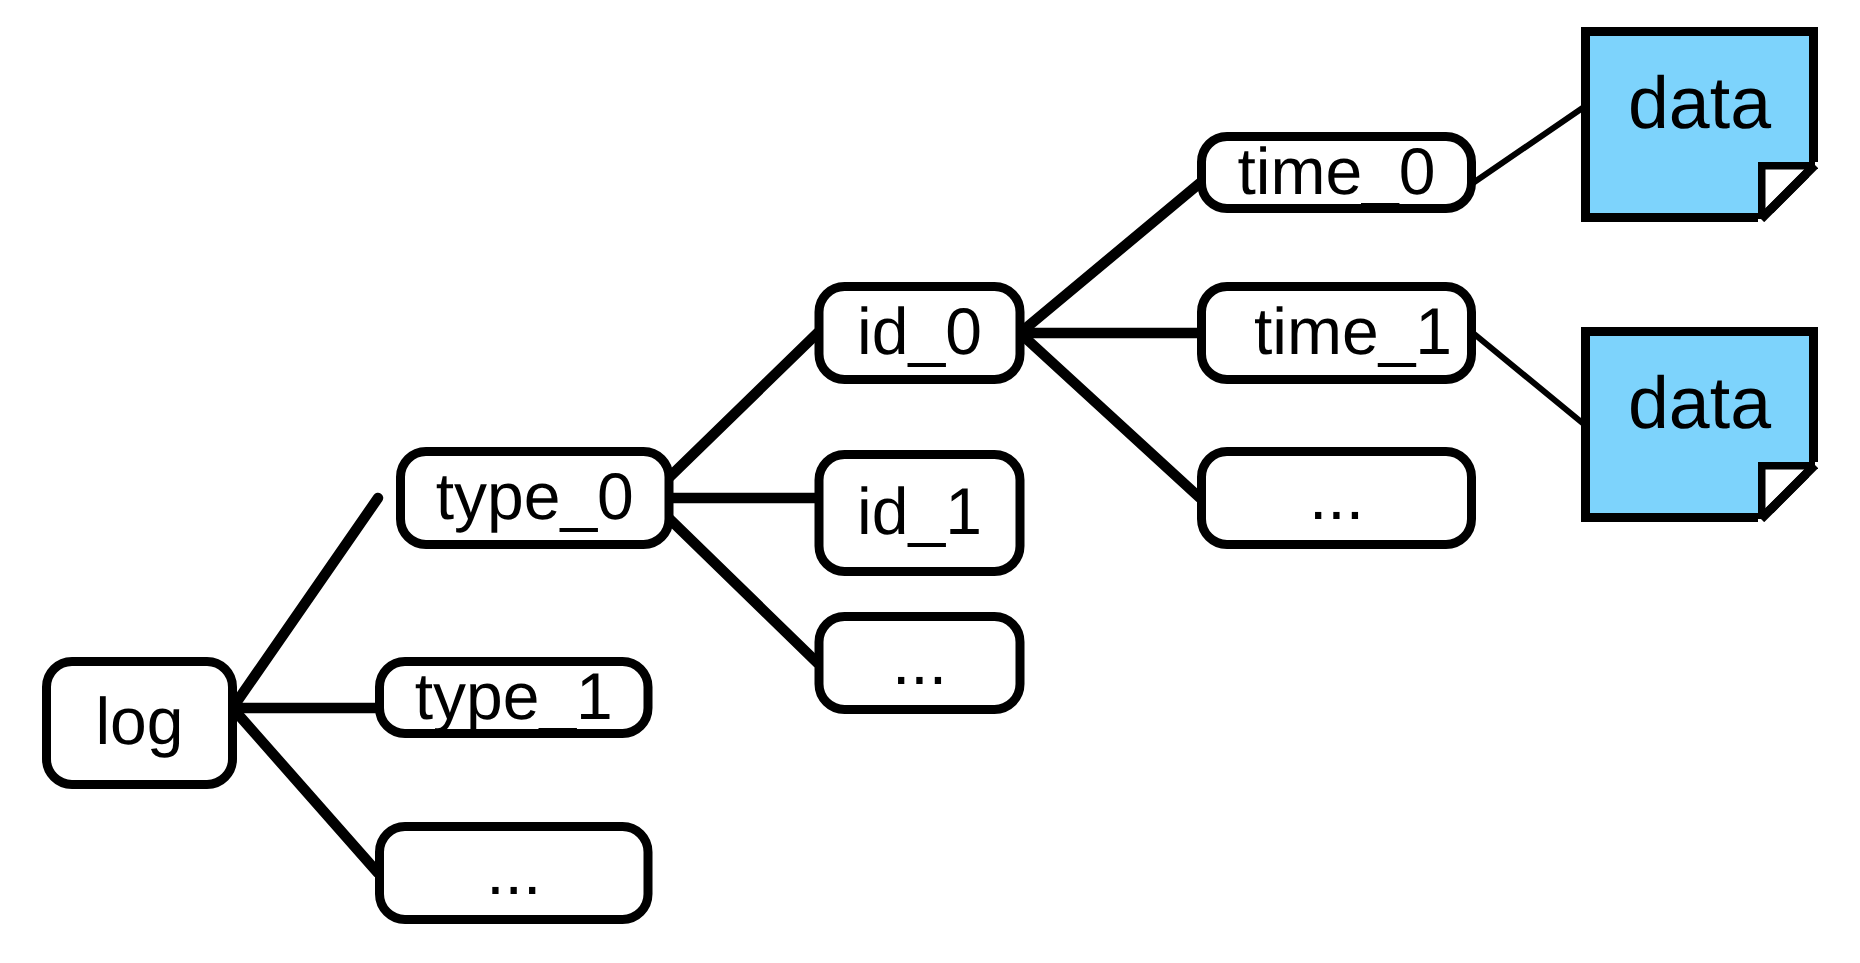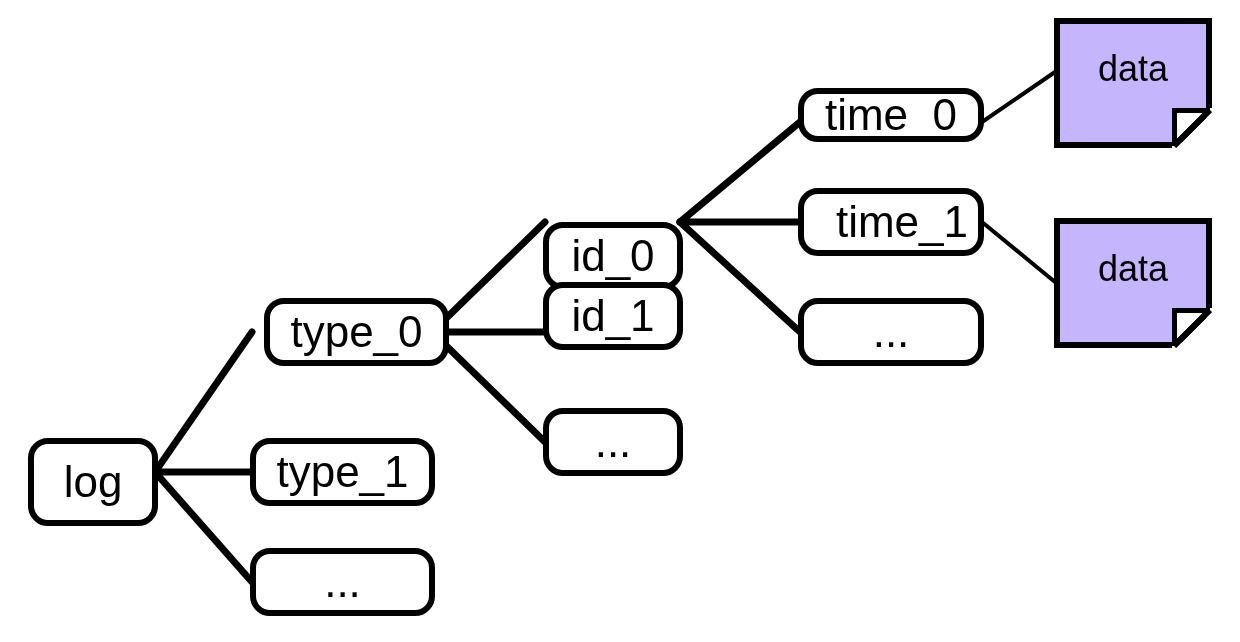--- a/index.html
+++ b/index.html
@@ -27,27 +27,27 @@
     align-items: center;
     justify-content: center;
     font-size: 44px;
     font-weight: 400;
     color: #000;
     padding: 0 14px;
     white-space: nowrap;
   }
   .leaf {
     position: absolute;
-    background: #c4b5fd;
+    background: #7dd3fc;
     border: 6px solid #000;
     border-radius: 0;
     display: flex;
     align-items: center;
     justify-content: center;
-    font-size: 36px;
+    font-size: 49px;
     color: #000;
   }
 </style>
 </head>
 <body>
 
 <svg class="connectors" viewBox="0 0 1240 642">
   <g stroke="#000" stroke-width="7" stroke-linecap="round" fill="none">
 
     <line x1="155" y1="472" x2="252" y2="332"></line>
@@ -70,31 +70,31 @@
   </g>
 </svg>
 
 <div class="node" style="left:28px; top:438px; width:130px; height:88px;">
   <span>log</span>
 </div>
 
 <div class="node" style="left:264px; top:298px; width:185px; height:68px;">
   <span>type_0</span>
 </div>
-<div class="node" style="left:250px; top:438px; width:185px; height:68px;">
+<div class="node" style="left:250px; top:438px; width:185px; height:54px;">
   <span>type_1</span>
 </div>
 <div class="node" style="left:250px; top:548px; width:185px; height:68px;">
   <span>...</span>
 </div>
 
-<div class="node" style="left:543px; top:188px; width:140px; height:68px;margin-top:34px;">
+<div class="node" style="left:543px; top:188px; width:140px; height:68px;">
   <span>id_0</span>
 </div>
-<div class="node" style="left:543px; top:282px; width:140px; height:68px;">
+<div class="node" style="left:543px; top:300px; width:140px; height:84px;">
   <span>id_1</span>
 </div>
 <div class="node" style="left:543px; top:408px; width:140px; height:68px;">
   <span>...</span>
 </div>
 
 <div class="node" style="left:798px; top:88px; width:186px; height:54px;">
   <span>time_0</span>
 </div>
 <div class="node" style="left:798px; top:188px; width:186px; height:68px;padding-left:36px;">

